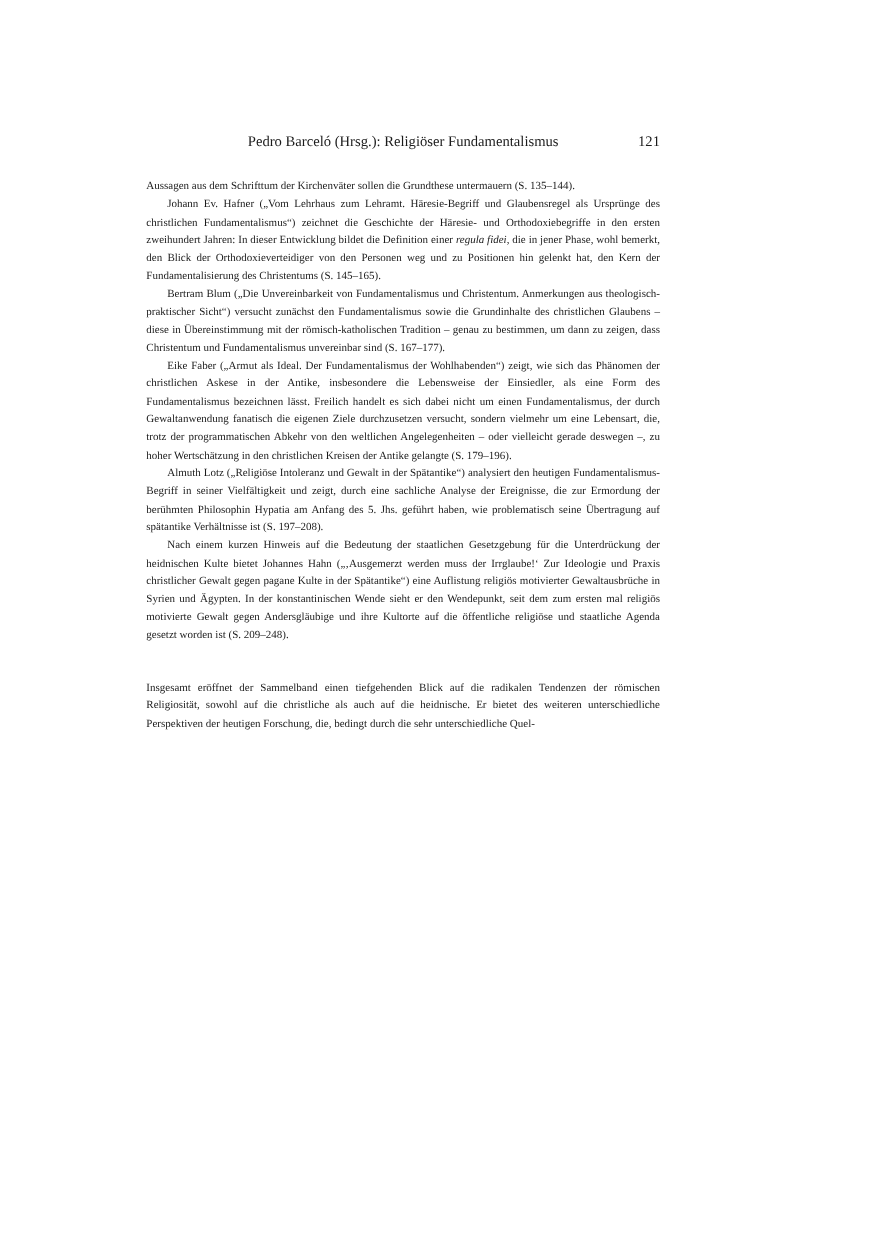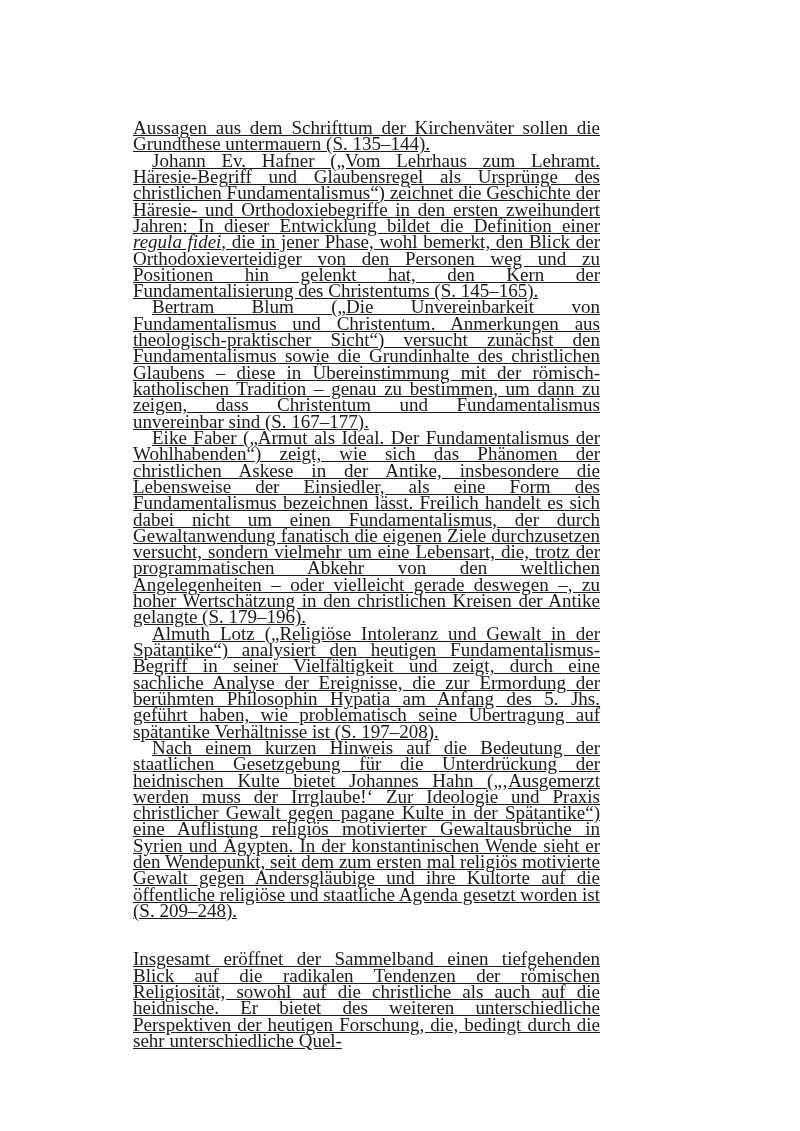--- a/index.html
+++ b/index.html
@@ -31,35 +31,38 @@
     right: 0;
     text-align: center;
     white-space: nowrap;
   }
   .rh-page {
     position: absolute;
     right: 0;
     top: 0;
   }
   .body-text {
-    font-size: 19px;
+    font-size: 10px;
     line-height: 16.32px;
     text-align: justify;
     hyphens: manual;
-    text-decoration: underline;
   }
   p.para { margin: 0; }
   p.para.indent { text-indent: 19px; }
   p.para.space-before { margin-top: 32px; }
   em.italic-term { font-style: italic; }
 </style>
 </head>
 <body>
 
 <div class="page-block">
+  <div class="running-header">
+    <span class="rh-title">Pedro Barceló (Hrsg.): Religiöser Fundamentalismus</span>
+    <span class="rh-page">121</span>
+  </div>
   <div class="body-text">
       <p class="para"><span class="text-run">Aussagen aus dem Schrifttum der Kirchenväter sollen die Grundthese unter­mauern (S. 135–144).</span></p>
       <p class="para indent"><span class="text-run">Johann Ev. Hafner („Vom Lehrhaus zum Lehramt. Häresie-Begriff und Glaubensregel als Ursprünge des christlichen Fundamentalismus“) zeichnet die Geschichte der Häresie- und Orthodoxiebegriffe in den ersten zweihundert Jah­ren: In dieser Entwicklung bildet die Definition einer </span><em class="italic-term">regula fidei</em><span class="text-run">, die in jener Phase, wohl bemerkt, den Blick der Orthodoxieverteidiger von den Personen weg und zu Positionen hin gelenkt hat, den Kern der Fundamentalisierung des Christentums (S. 145–165).</span></p>
       <p class="para indent"><span class="text-run">Bertram Blum („Die Unvereinbarkeit von Fundamentalismus und Chri­stentum. Anmerkungen aus theologisch-praktischer Sicht“) versucht zunächst den Fundamentalismus sowie die Grundinhalte des christlichen Glaubens – diese in Übereinstimmung mit der römisch-katholischen Tradition – genau zu bestimmen, um dann zu zeigen, dass Christentum und Fundamentalismus unvereinbar sind (S. 167–177).</span></p>
       <p class="para indent"><span class="text-run">Eike Faber („Armut als Ideal. Der Fundamentalismus der Wohlhabenden“) zeigt, wie sich das Phänomen der christlichen Askese in der Antike, insbesonde­re die Lebensweise der Einsiedler, als eine Form des Fundamentalismus bezeich­nen lässt. Freilich handelt es sich dabei nicht um einen Fundamentalismus, der durch Gewaltanwendung fanatisch die eigenen Ziele durchzusetzen versucht, sondern vielmehr um eine Lebensart, die, trotz der programmatischen Abkehr von den weltlichen Angelegenheiten – oder vielleicht gerade deswegen –, zu hoher Wertschätzung in den christlichen Kreisen der Antike gelangte (S. 179–196).</span></p>
       <p class="para indent"><span class="text-run">Almuth Lotz („Religiöse Intoleranz und Gewalt in der Spätantike“) analysiert den heutigen Fundamentalismus-Begriff in seiner Vielfältigkeit und zeigt, durch eine sachliche Analyse der Ereignisse, die zur Ermordung der berühmten Philosophin Hypatia am Anfang des 5. Jhs. geführt haben, wie problematisch seine Übertragung auf spätantike Verhältnisse ist (S. 197–208).</span></p>
       <p class="para indent"><span class="text-run">Nach einem kurzen Hinweis auf die Bedeutung der staatlichen Gesetz­gebung für die Unterdrückung der heidnischen Kulte bietet Johannes Hahn („‚Ausgemerzt werden muss der Irrglaube!‘ Zur Ideologie und Praxis christli­cher Gewalt gegen pagane Kulte in der Spätantike“) eine Auflistung religiös motivierter Gewaltausbrüche in Syrien und Ägypten. In der konstantinischen Wende sieht er den Wendepunkt, seit dem zum ersten mal religiös motivierte Gewalt gegen Andersgläubige und ihre Kultorte auf die öffentliche religiöse und staatliche Agenda gesetzt worden ist (S. 209–248).</span></p>
       <p class="para space-before"><span class="text-run">Insgesamt eröffnet der Sammelband einen tiefgehenden Blick auf die ra­dikalen Tendenzen der römischen Religiosität, sowohl auf die christliche als auch auf die heidnische. Er bietet des weiteren unterschiedliche Perspektiven der heutigen Forschung, die, bedingt durch die sehr unterschiedliche Quel-</span></p>
     </div>
 </div>

